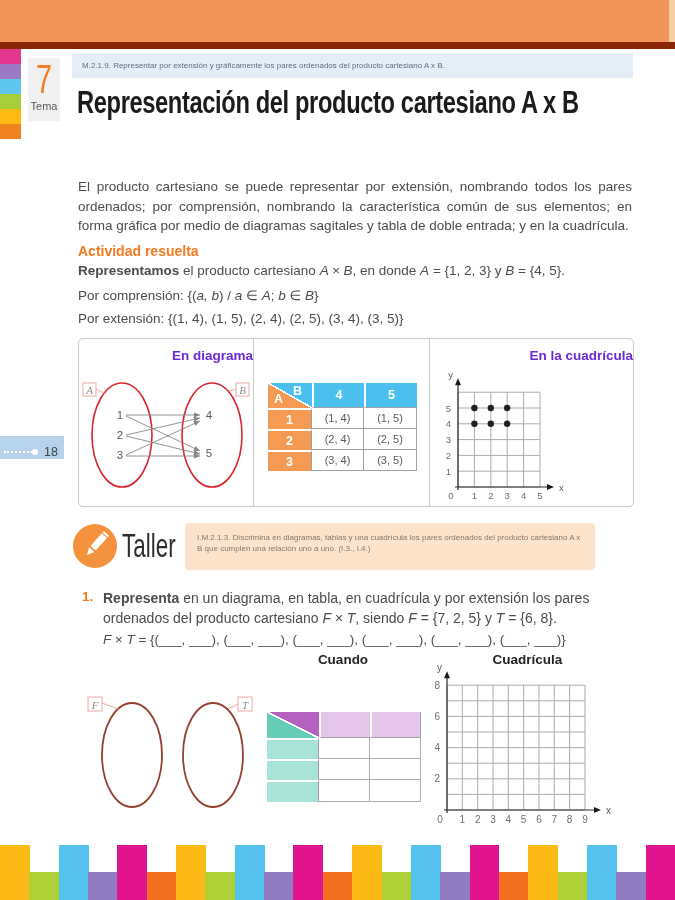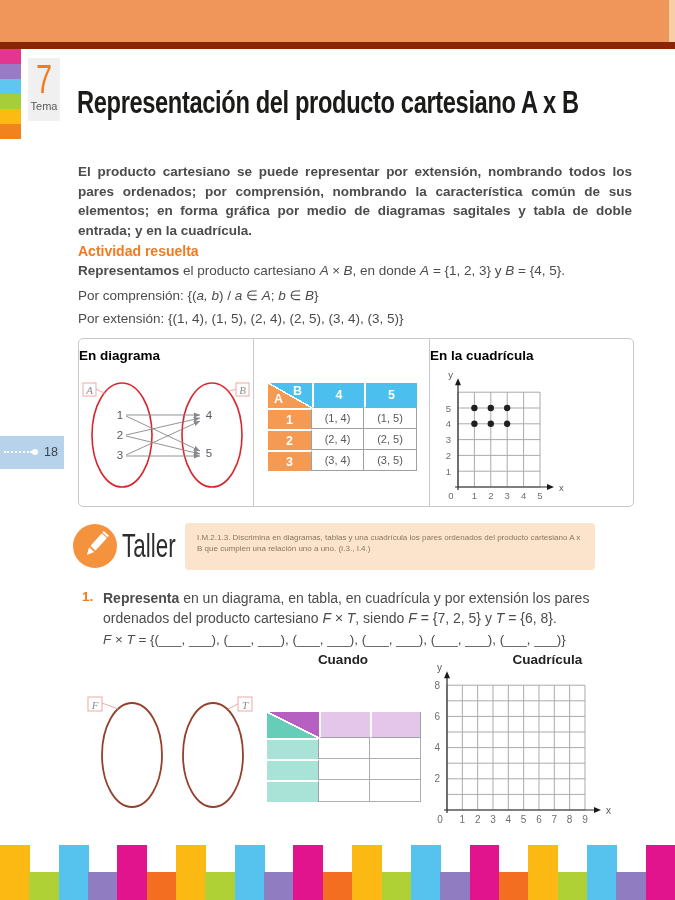--- a/index.html
+++ b/index.html
@@ -20,67 +20,67 @@
   .tema-label{font-size:11px;color:#58595B;margin-top:0;}
 
   .standard-strip{left:72px;top:53px;width:561px;height:25px;background:#E4EEF8;
     font-size:8px;color:#5D6E7D;line-height:25px;padding-left:10px;box-sizing:border-box;white-space:nowrap;overflow:hidden;}
 
   .title{left:77px;top:84px;margin:0;font-size:32px;font-weight:bold;color:#1B1B19;
     transform:scaleX(0.74);transform-origin:left top;letter-spacing:-0.5px;white-space:nowrap;}
 
   .intro-p{width:554px;font-size:13.5px;line-height:19.5px;text-align:justify;margin:0;}
   .intro-p1{left:78px;top:133px;}
-  .intro-p2{left:78px;top:162px;font-weight:bold;}
+  .intro-p2{left:78px;top:177px;}
 
   .activity-heading{left:78px;top:243px;font-size:14px;font-weight:bold;color:#F4791F;}
   .a-line{left:78px;font-size:13.5px;color:#4C4C4E;white-space:nowrap;}
   .a-line1{top:263px;} .a-line2{top:287px;} .a-line3{top:311px;}
   .r-b{font-weight:bold;} .r-i{font-style:italic;}
 
   
   .figure-box{left:78px;top:338px;width:554px;height:167px;border:1px solid #C8C9CB;border-radius:5px;display:flex;}
   .panel{position:relative;height:100%;}
   .panel1{width:174px;border-right:1px solid #C8C9CB;}
   .panel2{width:175px;border-right:1px solid #C8C9CB;}
   .panel3{flex:1;}
-  .panel-title{text-align:left;font-weight:bold;font-size:13.5px;color:#000000;margin-top:9px;}
+  .panel-title{text-align:right;font-weight:bold;font-size:13.5px;color:#6d28d9;margin-top:9px;}
   .diagram-svg{position:absolute;left:0;top:18px;}
   .grid-svg{position:absolute;left:0;top:20px;}
 
   table{border-collapse:separate;border-spacing:0;table-layout:fixed;}
   td{padding:0;text-align:center;vertical-align:middle;}
   .ab-table{position:absolute;left:14px;top:44px;width:149px;}
   .ab-table .corner{background:linear-gradient(to top right,#F49A53 48.5%,#fff 48.5%,#fff 52%,#4BBFEE 52%);position:relative;}
   .corner-a{position:absolute;left:6px;bottom:2px;color:#fff;font-weight:bold;font-size:12.5px;}
   .corner-b{position:absolute;right:10px;top:1px;color:#fff;font-weight:bold;font-size:12.5px;}
   .h-blue{background:#4BBFEE;color:#fff;font-weight:bold;font-size:12.5px;border-left:2px solid #fff;border-bottom:1px solid #9EA0A3;}
   .h-orange{background:#F49A53;color:#fff;font-weight:bold;font-size:12.5px;border-top:2px solid #fff;border-right:1px solid #9EA0A3;}
   .cell{background:#fff;border-right:1px solid #9EA0A3;border-bottom:1px solid #9EA0A3;font-size:11px;color:#58595B;}
 
   
-  .page-tab{left:0;top:436px;width:64px;height:33px;background:#B7D3EB;}
+  .page-tab{left:0;top:436px;width:64px;height:23px;background:#B7D3EB;}
   .tab-dots{position:absolute;left:4px;top:15px;width:28px;border-top:2px dotted #fff;}
   .tab-dot{position:absolute;left:32px;top:13px;width:6px;height:6px;border-radius:50%;background:#fff;}
   .tab-num{position:absolute;left:44px;top:0;line-height:33px;font-size:12.5px;color:#39454E;}
 
   
   .taller-circle{left:73px;top:524px;width:44px;height:44px;border-radius:50%;background:#F4923E;}
   .taller-label{left:122px;top:527px;font-size:33px;color:#2D2D2D;transform:scaleX(0.68);transform-origin:left top;}
   .taller-note{left:185px;top:523px;width:410px;height:47px;background:#FBE4CB;border-radius:4px;
     font-size:8px;line-height:11px;color:#8A7660;padding:9px 12px 0 12px;box-sizing:border-box;}
 
   
   .ex-number{left:82px;top:589px;font-size:13.5px;font-weight:bold;color:#F4791F;}
   .ex-text{left:103px;top:589px;width:508px;font-size:14px;line-height:19.5px;color:#4C4C4E;}
   .ex-equation{left:103px;top:632px;font-size:13.5px;color:#4C4C4E;white-space:nowrap;}
   .sec-heading{font-size:13.5px;font-weight:bold;color:#232323;text-align:center;}
   .h-diagrama{left:78px;top:652px;width:200px;}
   .h-tabla{left:268px;top:652px;width:150px;}
-  .h-cuadricula{left:475px;top:652px;width:145px;}
+  .h-cuadricula{left:455px;top:652px;width:145px;}
   .ex-diagram-svg{left:80px;top:690px;}
 
   .ft-table{position:absolute;left:267px;top:712px;width:154px;}
   .ft-table .corner2{background:linear-gradient(to top right,#66CDB8 48.5%,#fff 48.5%,#fff 52%,#B661C1 52%);}
   .h-lilac{background:#E3C6E9;border-left:2px solid #fff;border-bottom:1px solid #9EA0A3;}
   .h-lilac:last-child{border-right:1px solid #9EA0A3;}
   .h-teal{background:#A9E2D6;border-top:2px solid #fff;border-right:1px solid #9EA0A3;}
   .fcell{background:#fff;border-right:1px solid #ABADB0;border-bottom:1px solid #ABADB0;}
 
   .grid2-svg{left:425px;top:648px;}
@@ -108,20 +108,21 @@
       <div style="background: rgb(165, 206, 57);"></div>
       <div style="background: rgb(253, 186, 18);"></div>
       <div style="background: rgb(240, 131, 30);"></div>
     </div>
 
   <div class="abs tema-box">
     <div class="tema-number">7</div>
     <div class="tema-label">Tema</div>
   </div>
 
+  <div class="abs standard-strip">M.2.1.9. Representar por extensión y gráficamente los pares ordenados del producto cartesiano A x B.</div>
 
   <h1 class="abs title">Representación del producto cartesiano A x B</h1>
 
   <p class="abs intro-p intro-p2">El producto cartesiano se puede representar por extensión, nombrando todos los pares ordenados; por comprensión, nombrando la característica común de sus elementos; en forma gráfica por medio de diagramas sagitales y tabla de doble entrada; y en la cuadrícula.</p>
 
   <div class="abs activity-heading">Actividad resuelta</div>
   <div class="abs a-line a-line1"><span class="r-b">Representamos</span><span> el producto cartesiano </span><span class="r-i">A × B</span><span>, en donde </span><span class="r-i">A</span><span> = {1, 2, 3} y </span><span class="r-i">B</span><span> = {4, 5}.</span></div>
   <div class="abs a-line a-line2"><span>Por comprensión:  {(</span><span class="r-i">a, b</span><span>) / </span><span class="r-i">a</span><span> ∈ </span><span class="r-i">A</span><span>; </span><span class="r-i">b</span><span> ∈ </span><span class="r-i">B</span><span>}</span></div>
   <div class="abs a-line a-line3">Por extensión: {(1, 4), (1, 5), (2, 4), (2, 5), (3, 4), (3, 5)}</div>
 

